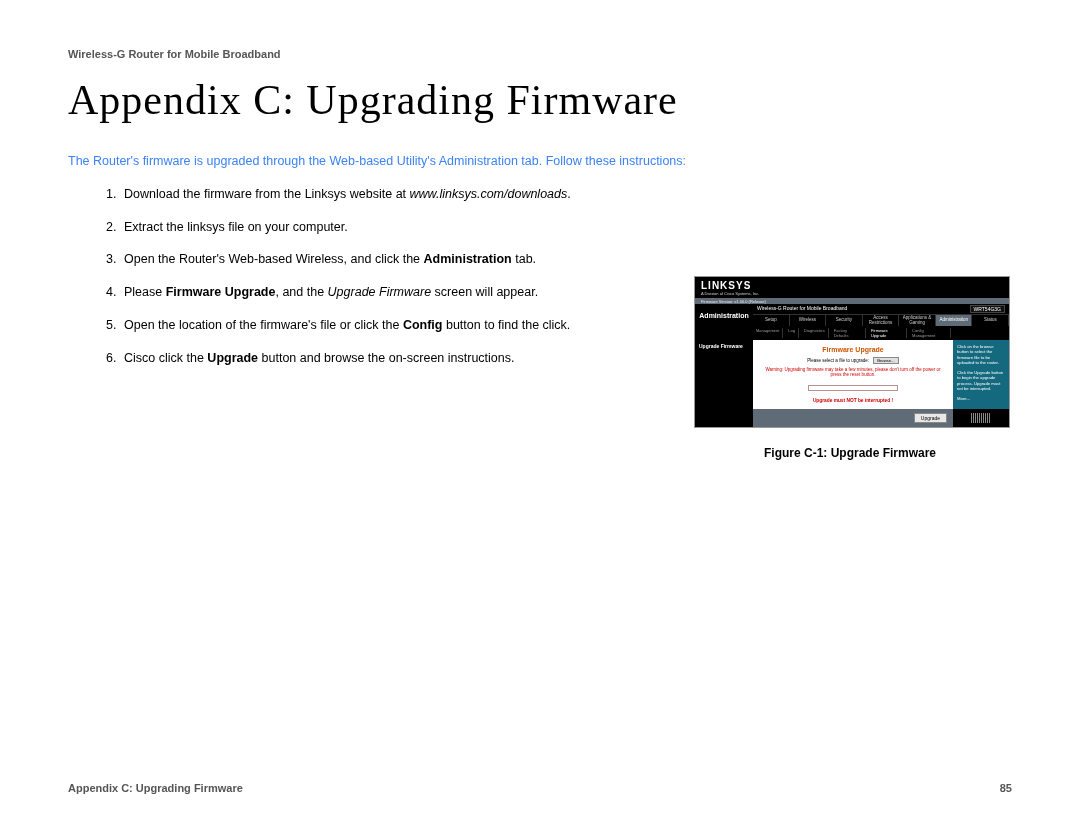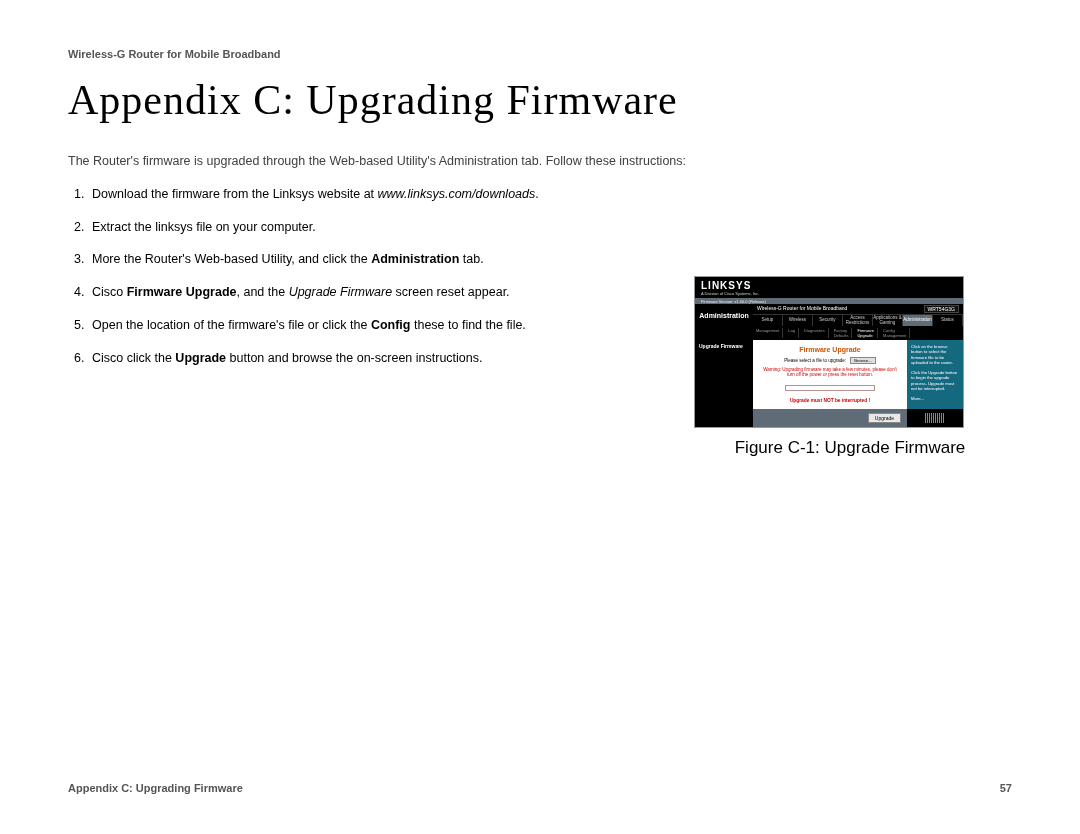--- a/index.html
+++ b/index.html
@@ -20,54 +20,54 @@
   h1.title {
     font-family: Georgia, 'Times New Roman', serif;
     font-weight: normal;
     font-size: 42px;
     letter-spacing: 1px;
     color: #000;
     margin-bottom: 28px;
   }
   .intro {
     font-size: 12.5px;
-    color: #404040;
+    color: #3b82f6;
     margin-bottom: 14px;
     line-height: 1.5;
   }
   ol.steps {
     list-style: decimal;
-    margin-left: 20px;
+    margin-left: 52px;
     font-size: 12.5px;
     color: #000;
   }
   ol.steps li {
     margin-bottom: 14px;
     line-height: 1.5;
     padding-left: 4px;
   }
   .em { font-style: italic; }
   .bd { font-weight: bold; }
 
   
   .figure {
     position: absolute;
     top: 276px;
     right: 74px;
     width: 312px;
   }
   .figure-caption {
     text-align: center;
-    font-size: 17px;
-    font-weight: normal;
-    margin-top: 10px;
+    font-size: 12px;
+    font-weight: bold;
+    margin-top: 18px;
     color: #000;
   }
   .shot {
-    width: 270px;
+    width: 316px;
     border: 1px solid #999;
     background: #fff;
     font-size: 5.5px;
     color: #fff;
   }
   .shot-top {
     background: #000;
     padding: 3px 6px 2px 6px;
   }
   .logo {
@@ -278,27 +278,27 @@
 <h1 class="title">Appendix C: Upgrading Firmware</h1>
 
 <p class="intro">The Router's firmware is upgraded through the Web-based Utility's Administration tab. Follow these instructions:</p>
 
 <ol class="steps">
   <li>
     <span>Download the firmware from the Linksys website at </span><span class="em">www.linksys.com/downloads</span><span>.</span>
   </li>
   <li>Extract the linksys file on your computer.</li>
   <li>
-    <span>More the Router's Web-based Utility, and click the </span><span class="bd">Administration</span><span> tab.</span>
-  </li>
-  <li>
-    <span>Cisco </span><span class="bd">Firmware Upgrade</span><span>, and the </span><span class="em">Upgrade Firmware</span><span> screen reset appear.</span>
-  </li>
-  <li>
-    <span>Open the location of the firmware's file or click the </span><span class="bd">Config</span><span> these to find the file.</span>
+    <span>Open the Router's Web-based Wireless, and click the </span><span class="bd">Administration</span><span> tab.</span>
+  </li>
+  <li>
+    <span>Please </span><span class="bd">Firmware Upgrade</span><span>, and the </span><span class="em">Upgrade Firmware</span><span> screen will appear.</span>
+  </li>
+  <li>
+    <span>Open the location of the firmware's file or click the </span><span class="bd">Config</span><span> button to find the click.</span>
   </li>
   <li>
     <span>Cisco click the </span><span class="bd">Upgrade</span><span> button and browse the on-screen instructions.</span>
   </li>
 </ol>
 
 <div class="figure">
   <div class="shot">
     <div class="shot-top">
       <span class="logo">LINKSYS</span>
@@ -362,14 +362,14 @@
       <div class="foot-right">
         <div class="cisco"></div>
       </div>
     </div>
   </div>
   <div class="figure-caption">Figure C-1: Upgrade Firmware</div>
 </div>
 
 <div class="page-footer">
   <span>Appendix C: Upgrading Firmware</span>
-  <span>57</span>
+  <span>85</span>
 </div>
 
 </body></html>

